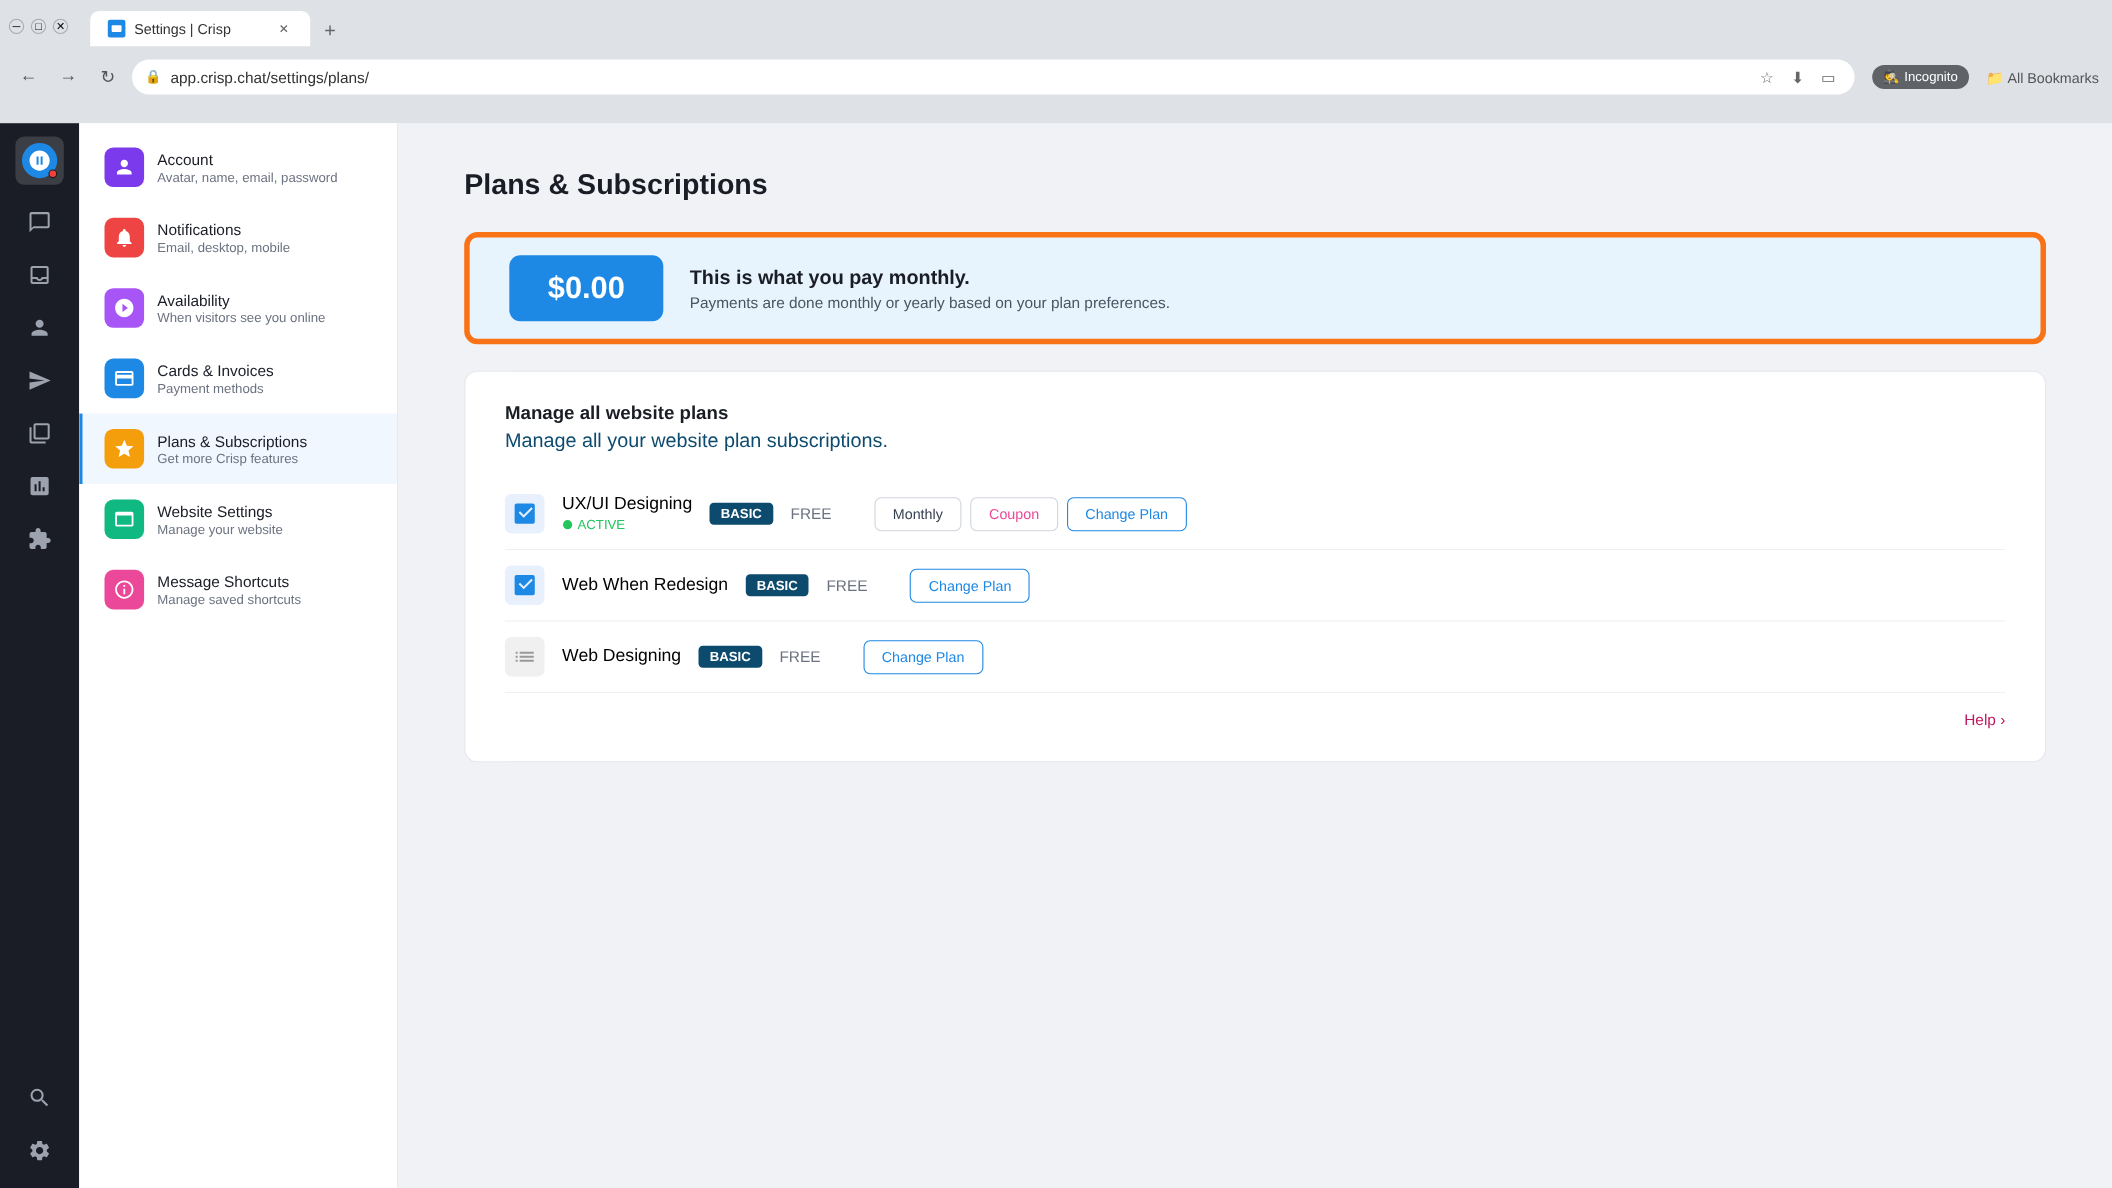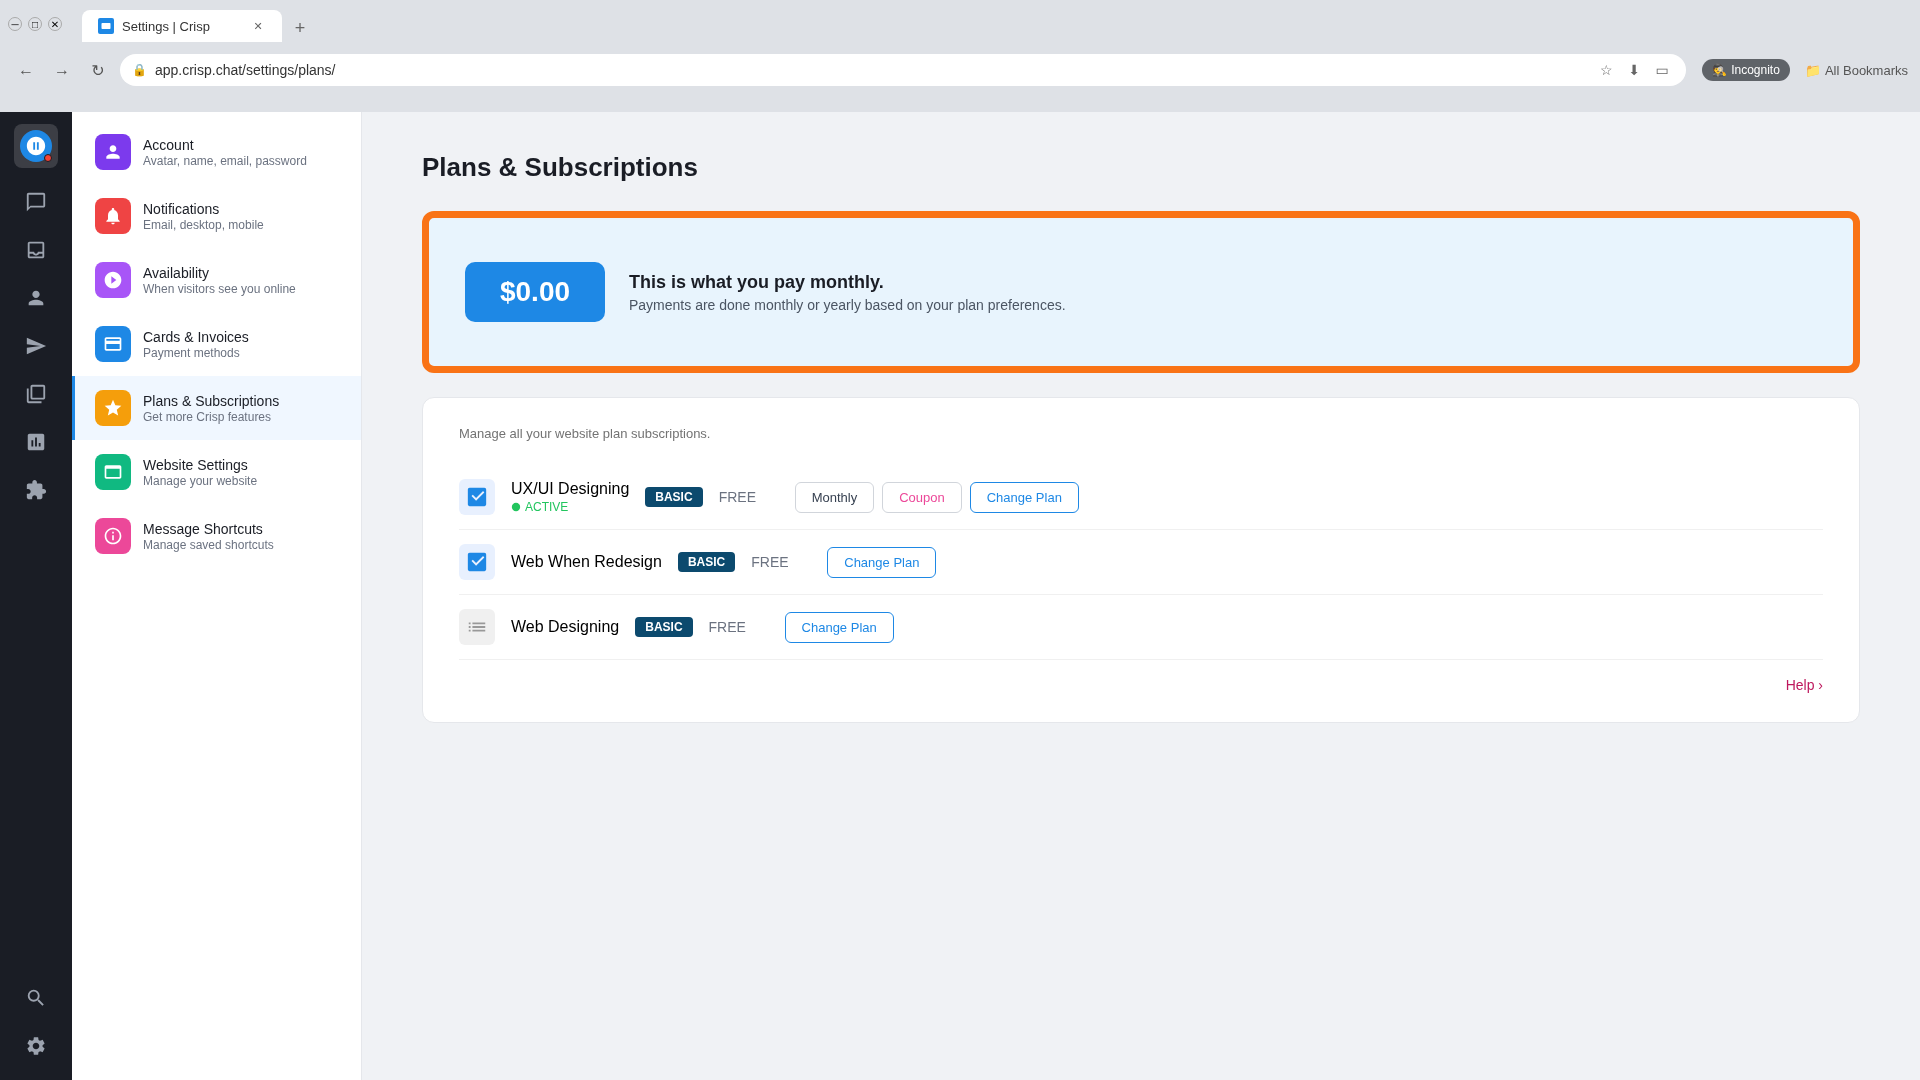--- a/index.html
+++ b/index.html
@@ -50,30 +50,30 @@
     .sidebar-item-subtitle { font-size: 12px; color: #6b7280; margin-top: 1px; }
     .sidebar-footer { padding: 16px 20px; border-top: 1px solid #f0f0f0; }
     .footer-link { font-size: 12px; color: #6b7280; cursor: pointer; margin-bottom: 6px; }
     .footer-version { font-size: 11px; color: #9ca3af; margin-top: 8px; }
 
     
     .main-content { flex: 1; background: #f0f2f5; overflow-y: auto; padding: 40px 60px; }
     .page-title { font-size: 26px; font-weight: 600; color: #1a1d25; margin-bottom: 28px; }
 
     
-    .payment-box { background: #e8f4fd; border-radius: 12px; padding: 44px 36px; display: flex; align-items: center; gap: 24px; margin-bottom: 24px; border: 7px solid #f97316; }
+    .payment-box { background: #e8f4fd; border-radius: 12px; padding: 16px 36px; display: flex; align-items: center; gap: 24px; margin-bottom: 24px; border: 5px solid #f97316; }
     .payment-amount { background: #1e88e5; color: #fff; border-radius: 10px; padding: 14px 24px; font-size: 28px; font-weight: 700; min-width: 140px; text-align: center; }
     .payment-info h3 { font-size: 18px; font-weight: 600; color: #1a1d25; margin-bottom: 4px; }
     .payment-info p { font-size: 14px; color: #4b5563; }
 
     
     .plans-box { background: #fff; border-radius: 12px; padding: 28px 36px; border: 1px solid #e5e7eb; }
     .plans-box-header { margin-bottom: 24px; }
     .plans-box-header h3 { font-size: 17px; font-weight: 600; color: #1a1d25; margin-bottom: 4px; }
-    .plans-box-header p { font-size: 13px; color: #737373; }
+    .plans-box-header p { font-size: 18px; color: #0c4a6e; }
 
     .plan-row { display: flex; align-items: center; padding: 14px 0; border-bottom: 1px solid #f0f0f0; gap: 16px; }
     .plan-row:last-of-type { border-bottom: none; }
     .plan-favicon { width: 36px; height: 36px; background: #e8f0fe; border-radius: 6px; display: flex; align-items: center; justify-content: center; flex-shrink: 0; overflow: hidden; }
     .plan-favicon svg { width: 22px; height: 22px; }
     .plan-name-sub { display: flex; flex-direction: column; }
     .plan-active-badge { display: flex; align-items: center; gap: 4px; font-size: 12px; color: #22c55e; font-weight: 500; margin-top: 2px; }
     .badge-basic { background: #0c4a6e; color: #fff; border-radius: 4px; padding: 3px 10px; font-size: 12px; font-weight: 700; }
     .plan-price { font-size: 14px; color: #6b7280; width: 60px; text-align: left; }
     .plan-actions { display: flex; gap: 8px; align-items: flex-end; }
@@ -318,20 +318,21 @@
         <span>$0.00</span>
       </div>
       <div class="payment-info">
         <h3>This is what you pay monthly.</h3>
         <p>Payments are done monthly or yearly based on your plan preferences.</p>
       </div>
     </div>
 
     <div class="plans-box">
       <div class="plans-box-header">
+        <h3>Manage all website plans</h3>
         <p>Manage all your website plan subscriptions.</p>
       </div>
 
       <div class="plan-row">
         <div class="plan-favicon">
           <svg viewBox="0 0 24 24" fill="#1e88e5" width="22" height="22">
               <path d="M20 2H4c-1.11 0-2 .89-2 2v16c0 1.11.89 2 2 2h16c1.11 0 2-.89 2-2V4c0-1.11-.89-2-2-2zm-9 14l-5-5 1.41-1.41L11 13.17l7.59-7.59L20 7l-9 9z"></path>
             </svg>
         </div>
         <div class="plan-name-sub">

